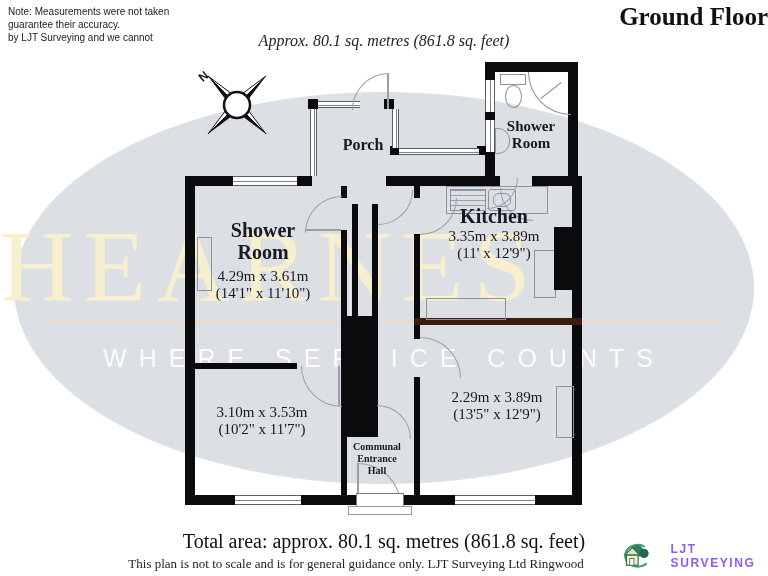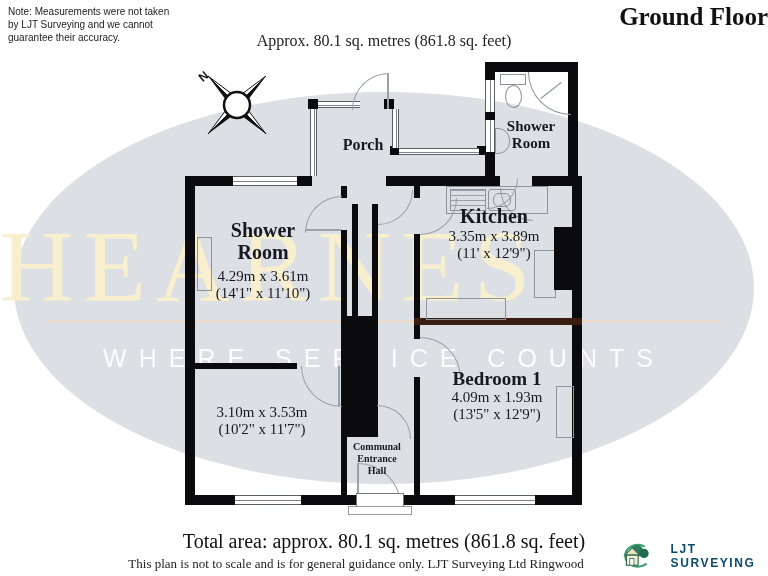--- a/index.html
+++ b/index.html
@@ -11,21 +11,21 @@
   .wm-brand{position:absolute;left:0;right:0;top:216px;
             font-family:"Liberation Serif",serif;font-size:102px;letter-spacing:10px;
             color:#f7efcd;line-height:1;white-space:nowrap;}
   .wm-rule{position:absolute;left:46px;top:320px;width:676px;height:2px;background:#eed9c8;}
   .wm-tagline{position:absolute;left:0;right:0;top:344px;text-align:center;
               font-family:"Liberation Sans",sans-serif;font-size:25px;letter-spacing:12px;
               color:rgba(255,255,255,.93);white-space:nowrap;}
   
   .title{position:absolute;left:0;right:0;top:3px;text-align:right;font-weight:bold;
          font-size:25px;color:#111;}
-  .subtitle{position:absolute;left:0;right:0;top:32px;text-align:center;font-size:16px;color:#222;}
+  .subtitle{position:absolute;left:0;right:0;top:32px;text-align:center;font-size:16px;color:#222;font-style:italic;}
   .note{position:absolute;left:8px;top:5px;width:190px;font-family:"Liberation Sans",sans-serif;
         font-size:10px;line-height:1.32;color:#222;}
   .total{position:absolute;left:0;right:0;top:530px;text-align:center;font-size:20px;color:#111;}
   .disclaimer{position:absolute;left:0;right:56px;top:556px;text-align:center;font-size:13px;color:#222;}
   
   .wall{position:absolute;background:#0b0b0d;}
   .brown{position:absolute;background:#3b1d12;}
   .winH{position:absolute;background:#fff;border-top:1px solid #5a5f66;border-bottom:1px solid #5a5f66;}
   .winH::after{content:"";position:absolute;left:0;right:0;top:50%;height:1px;background:#7d838b;}
   .winV{position:absolute;background:#fff;border-left:1px solid #5a5f66;border-right:1px solid #5a5f66;}
@@ -44,36 +44,36 @@
   
   .lab{position:absolute;transform:translateX(-50%);text-align:center;color:#181823;white-space:nowrap;}
   .rname{font-weight:bold;font-size:20px;line-height:1.12;}
   .rdim{font-size:15px;line-height:1.14;}
   .porchname{font-weight:bold;font-size:16px;margin-left:11px;}
   .showername{font-weight:bold;font-size:15px;line-height:1.1;}
   .hallname{font-weight:bold;font-size:10px;line-height:1.18;}
   
   .logo{position:absolute;left:618px;top:537px;width:150px;height:38px;display:flex;align-items:center;}
   .logo-text{font-family:"Liberation Sans",sans-serif;font-size:12px;font-weight:bold;
-             letter-spacing:1.6px;color:#0c4a6e;text-transform:uppercase;margin-left:19px;}
+             letter-spacing:1.6px;color:#8b5cf6;text-transform:uppercase;margin-left:19px;}
 </style>
 </head>
 <body>
 
 <div id="page">
 
   <div class="wm-ellipse"></div>
   <div class="wm-brand">HEARNES</div>
   <div class="wm-rule"></div>
   <div class="wm-tagline">WHERE SERVICE COUNTS</div>
 
   <div class="note">
     <div>Note: Measurements were not taken</div>
+    <div>guarantee their accuracy.</div>
     <div>by LJT Surveying and we cannot</div>
-    <div>guarantee their accuracy.</div>
   </div>
   <div class="title">Ground Floor</div>
   <div class="subtitle">Approx. 80.1 sq. metres (861.8 sq. feet)</div>
 
   <svg style="position:absolute;left:198px;top:66px;" width="78" height="78" viewBox="0 0 78 78">
     <polygon points="10,10 28,34 39,39" fill="#111"></polygon>
     <polygon points="10,10 34,28 39,39" fill="#fff" stroke="#111" stroke-width="1"></polygon>
     <polygon points="68,10 44,28 39,39" fill="#fff" stroke="#111" stroke-width="1"></polygon>
     <polygon points="68,10 50,34 39,39" fill="#111"></polygon>
     <polygon points="68,68 50,44 39,39" fill="#fff" stroke="#111" stroke-width="1"></polygon>
@@ -170,23 +170,22 @@
   <div class="lab rdim" style="left:494px;top:228px;">
     <div>3.35m x 3.89m</div>
     <div>(11' x 12'9")</div>
   </div>
 
   <div class="lab rdim" style="left:262px;top:404px;">
     <div>3.10m x 3.53m</div>
     <div>(10'2" x 11'7")</div>
   </div>
 
-  <div class="lab rname" style="left:497px;top:368px;font-size:19px;">Bedroom 1</div>
   <div class="lab rdim" style="left:497px;top:389px;">
-    <div>4.09m x 1.93m</div>
+    <div>2.29m x 3.89m</div>
     <div>(13'5" x 12'9")</div>
   </div>
 
   <div class="lab porchname" style="left:352px;top:136px;">Porch</div>
 
   <div class="lab showername" style="left:531px;top:118px;">
     <div>Shower</div>
     <div>Room</div>
   </div>
 

